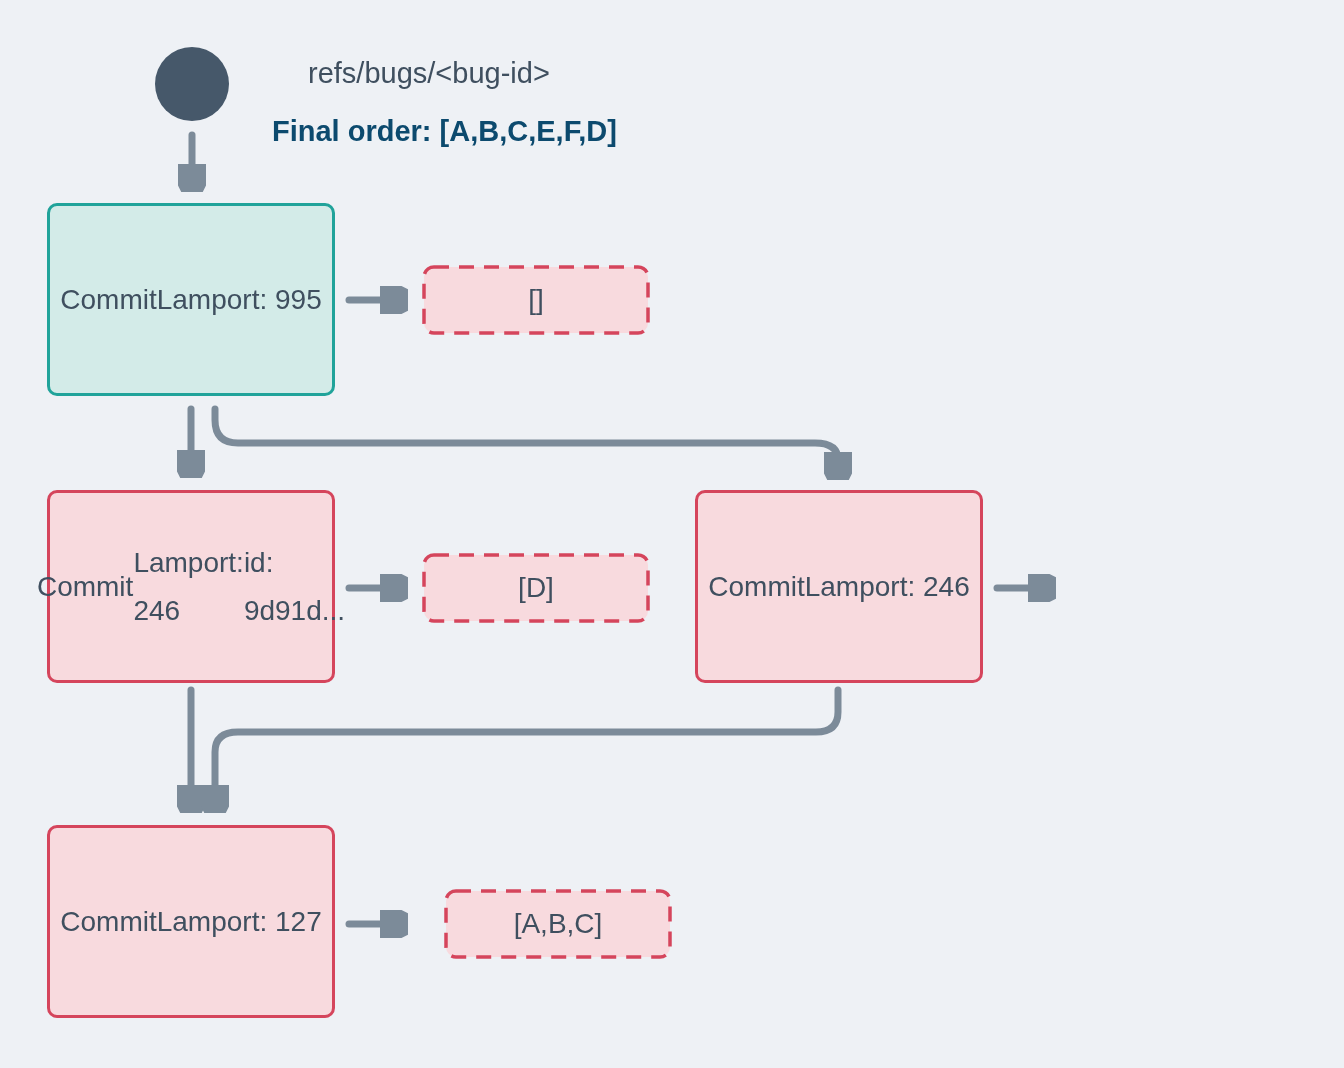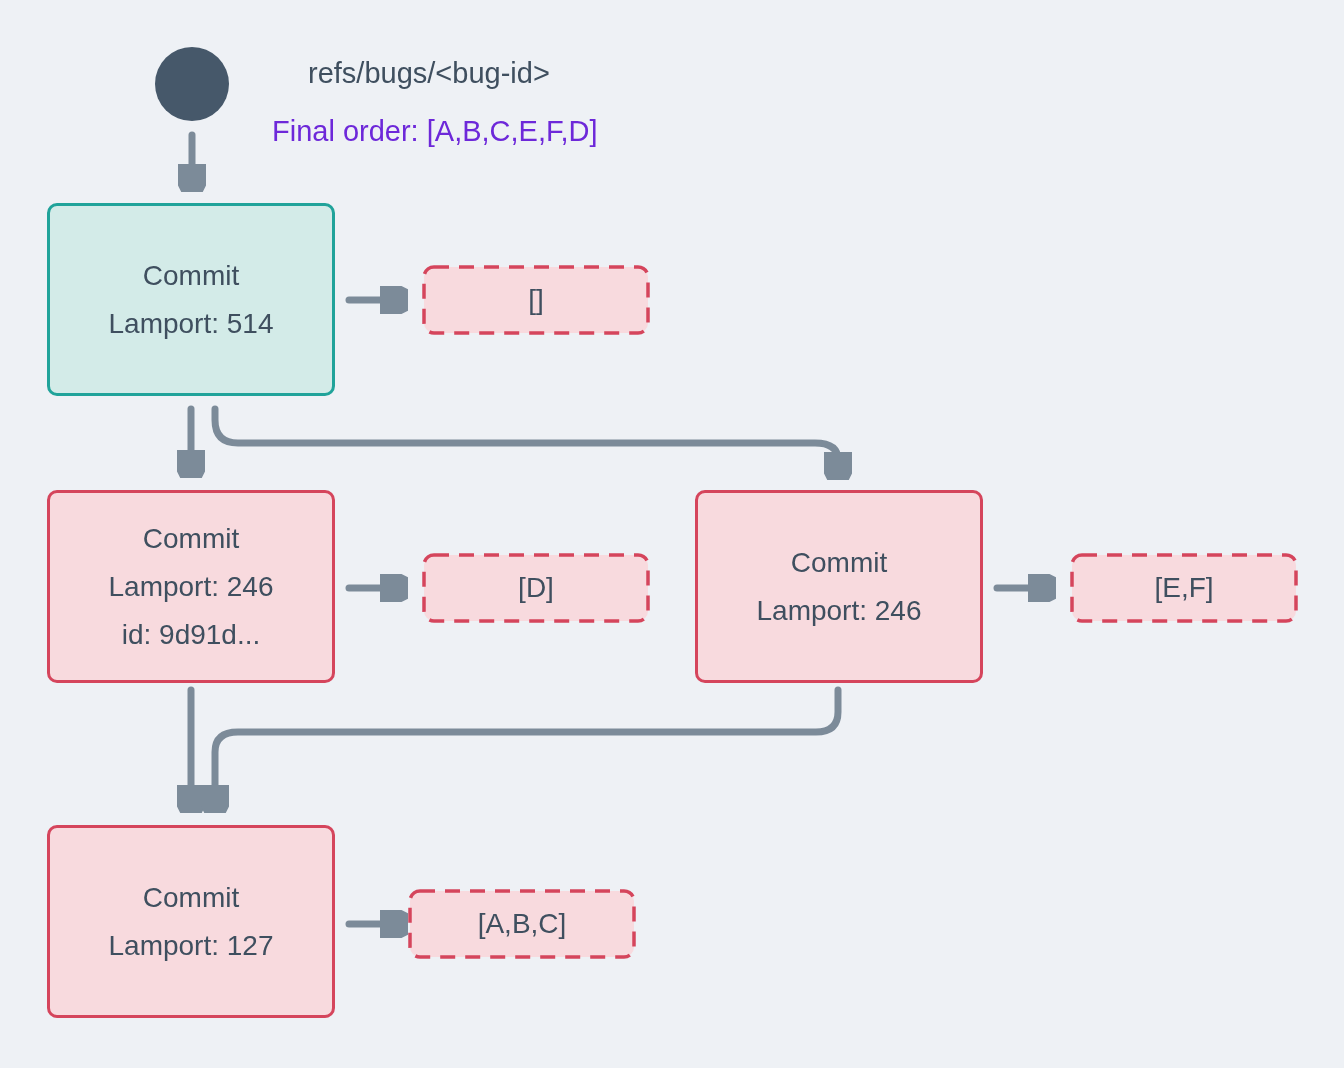--- a/index.html
+++ b/index.html
@@ -39,31 +39,31 @@
     left: 272px; top: 57px;
     font-size: 29px;
     color: #3f4f5f;
     white-space: nowrap;
     margin-left: 36px;
   }
   .final-order {
     position: absolute;
     left: 272px; top: 115px;
     font-size: 29px;
-    font-weight: normal;
-    color: #6d28d9;
+    font-weight: bold;
+    color: #0c4a6e;
     white-space: nowrap;
   }
   .commit {
     position: absolute;
     width: 288px; height: 193px;
     box-sizing: border-box;
     border-radius: 10px;
     display: flex;
-    flex-direction: column;
+    flex-direction: row;
     justify-content: center;
     align-items: center;
     font-size: 28px;
     line-height: 48px;
     color: #3f4f5f;
   }
   .commit.head {
     background: #d3ebe8;
     border: 3px solid #20a39a;
   }
@@ -87,21 +87,21 @@
   .ops span {
     position: relative;
   }
   .pos-commit-0 { left: 47px;  top: 203px; }
   .pos-commit-1 { left: 47px;  top: 490px; }
   .pos-commit-2 { left: 695px; top: 490px; }
   .pos-commit-3 { left: 47px;  top: 825px; }
   .pos-ops-0 { left: 422px;  top: 265px; }
   .pos-ops-1 { left: 422px;  top: 553px; }
   .pos-ops-2 { left: 1070px; top: 553px; }
-  .pos-ops-3 { left: 408px;  top: 889px; }
+  .pos-ops-3 { left: 444px;  top: 889px; }
 </style>
 </head>
 <body>
 
 <div class="stage">
 
   <svg class="connectors" width="1344" height="1068" viewBox="0 0 1344 1068">
     <defs>
       <marker id="arrow" viewBox="0 0 10 10" refX="3" refY="5" markerWidth="4" markerHeight="4" orient="auto-start-reverse">
         <path d="M0,0 L10,5 L0,10 Z" fill="#7c8b99" stroke="none"></path>
@@ -117,21 +117,21 @@
     <path d="M838,690 V712 Q838,732 816,732 H238 Q215,732 215,752 V793" marker-end="url(#arrow)"></path>
     <path d="M349,924 H388" marker-end="url(#arrow)"></path>
   </svg>
 
   <div class="ref-circle"></div>
   <div class="ref-name">refs/bugs/&lt;bug-id&gt;</div>
   <div class="final-order">Final order: [A,B,C,E,F,D]</div>
 
   <div class="commit head pos-commit-0">
     <span>Commit</span>
-    <span>Lamport: 514</span>
+    <span>Lamport: 995</span>
   </div>
 
   <div class="commit red pos-commit-1">
     <span>Commit</span>
     <span>Lamport: 246</span>
     <span>id: 9d91d...</span>
   </div>
 
   <div class="commit red pos-commit-2">
     <span>Commit</span>
@@ -150,26 +150,20 @@
     <span>[]</span>
   </div>
 
   <div class="ops pos-ops-1">
     <svg width="228" height="70">
       <rect x="2" y="2" width="224" height="66" rx="10" fill="#f8dade" stroke="#d5455c" stroke-width="3.5" stroke-dasharray="15 10"></rect>
     </svg>
     <span>[D]</span>
   </div>
 
-  <div class="ops pos-ops-2">
-    <svg width="228" height="70">
-      <rect x="2" y="2" width="224" height="66" rx="10" fill="#f8dade" stroke="#d5455c" stroke-width="3.5" stroke-dasharray="15 10"></rect>
-    </svg>
-    <span>[E,F]</span>
-  </div>
 
   <div class="ops pos-ops-3">
     <svg width="228" height="70">
       <rect x="2" y="2" width="224" height="66" rx="10" fill="#f8dade" stroke="#d5455c" stroke-width="3.5" stroke-dasharray="15 10"></rect>
     </svg>
     <span>[A,B,C]</span>
   </div>
 
 </div>
 

